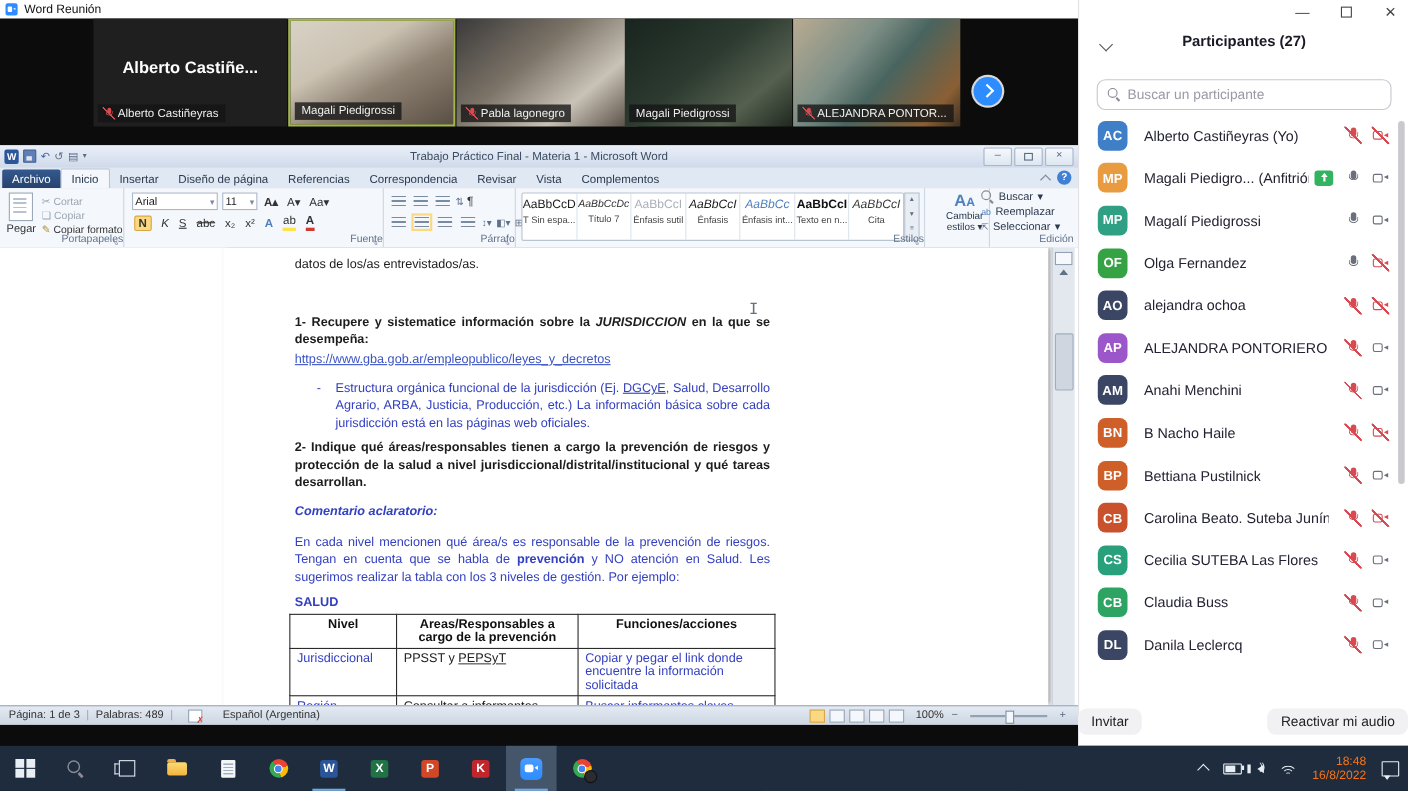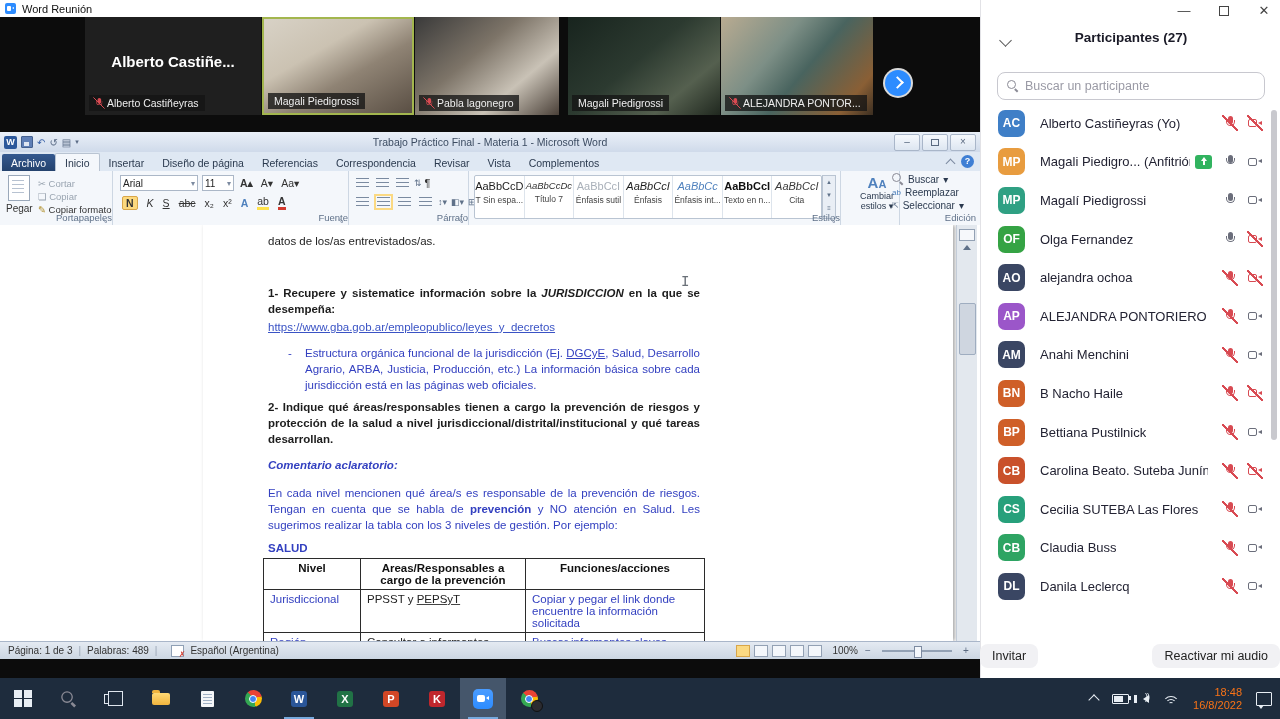--- a/index.html
+++ b/index.html
@@ -194,21 +194,21 @@
       <div class="vlabel">
           <span class="icx mic red sm"></span>
           <span>Alberto Castiñeyras</span>
         </div>
     </div>
     <div class="vtile bg-v1" style="left:262px;width:152px;border:2px solid #a3b64e;box-sizing:border-box;">
       <div class="vlabel">
           <span>Magali Piedigrossi</span>
         </div>
     </div>
-    <div class="vtile bg-v2" style="left:415px;width:144px;">
+    <div class="vtile bg-v2" style="left:415px;width:128px;padding-left:37px;">
       <div class="vlabel">
           <span class="icx mic red sm"></span>
           <span>Pabla lagonegro</span>
         </div>
     </div>
     <div class="vtile bg-v3" style="left:568px;width:152px;">
       <div class="vlabel">
           <span>Magali Piedigrossi</span>
         </div>
     </div>
@@ -417,21 +417,21 @@
         <div id="vthumb"></div>
       </div>
     </div>
 
     <div id="statusbar">
       <span style="margin-left:8px;">Página: 1 de 3</span>
       <span class="sb-sep">|</span>
       <span>Palabras: 489</span>
       <span class="sb-sep">|</span>
       <span class="proof"></span>
-      <span style="margin-left:6px;">Español (Argentina)</span>
+      <span style="margin-left:18px;">Español (Argentina)</span>
       <div id="sb-right">
         <span class="vw active"></span>
         <span class="vw"></span>
         <span class="vw"></span>
         <span class="vw"></span>
         <span class="vw"></span>
         <span style="margin-left:6px;">100%</span>
         <span class="zbtn">−</span>
         <span class="ztrack">
             <span class="zthumb"></span>

